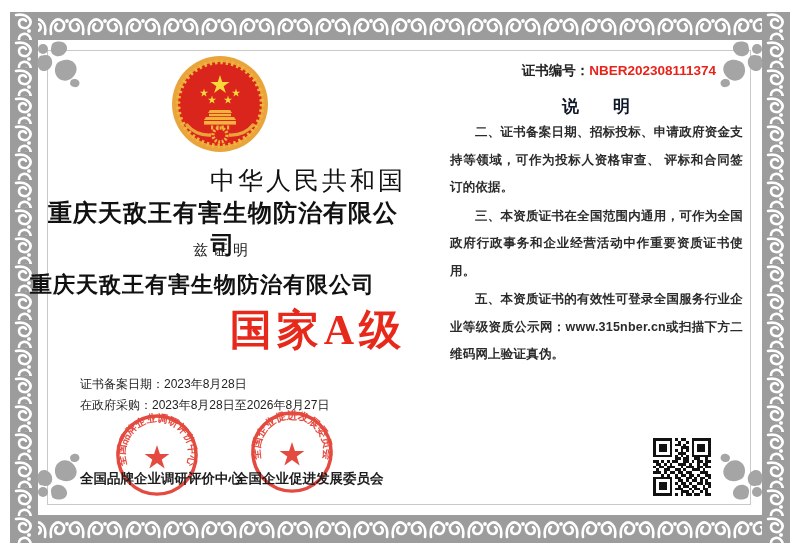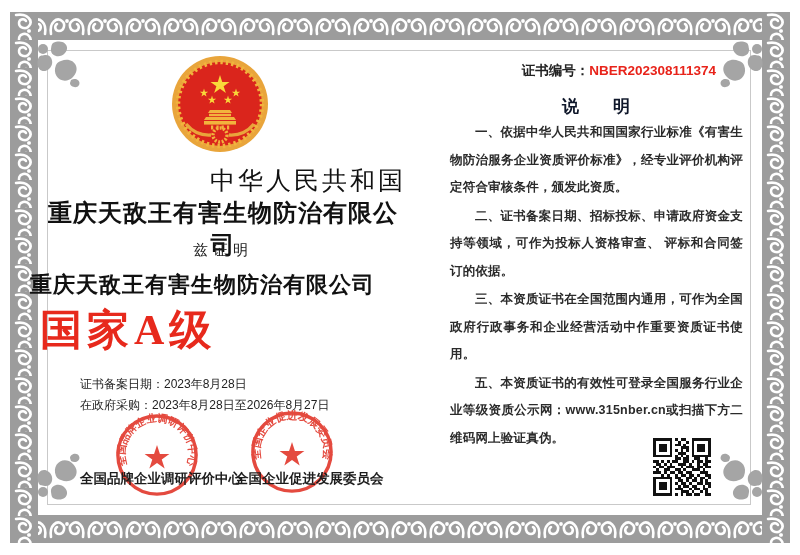--- a/index.html
+++ b/index.html
@@ -26,21 +26,21 @@
   
   .emblem{position:absolute;left:170px;top:54px;width:100px;height:110px;}
   .country{position:absolute;left:40px;top:164px;width:366px;text-align:right;
     font-size:25px;font-weight:normal;letter-spacing:3px;color:#111;}
   .cert-title{position:absolute;left:36px;top:197px;width:374px;text-align:center;
     font-size:24px;font-weight:bold;letter-spacing:1px;color:#111;}
   .certify{position:absolute;left:40px;top:241px;width:366px;text-align:center;
     font-size:15px;font-weight:normal;letter-spacing:5px;color:#222;}
   .company{position:absolute;left:30px;top:270px;width:386px;text-align:left;
     font-size:22px;font-weight:bold;letter-spacing:1px;color:#111;}
-  .grade{position:absolute;left:40px;top:302px;width:366px;text-align:left;
+  .grade{position:absolute;left:40px;top:302px;width:366px;text-align:right;
     font-family:"Liberation Serif","DejaVu Serif",serif;
     font-size:42px;font-weight:bold;letter-spacing:5px;color:#e7291c;}
   .date-line{position:absolute;left:80px;width:330px;font-size:12px;
     font-weight:normal;color:#222;}
   .date-1{top:376px;}
   .date-2{top:397px;}
   
   .seal{position:absolute;width:92px;height:92px;opacity:.92;}
   .seal-1{left:111px;top:409px;}
   .seal-2{left:246px;top:406px;}
@@ -188,21 +188,20 @@
   </text>
 </svg>
 <div class="seal-label seal-label-1">全国品牌企业调研评价中心</div>
 <div class="seal-label seal-label-2">全国企业促进发展委员会</div>
 
 <div class="cert-no"><span>证书编号：</span><span class="num">NBER202308111374</span></div>
 
 <div class="instr-heading">说　　明</div>
 
 <div class="instr-body">
-  <p>一、依据中华人民共和国国家行业标准《有害生物防治服务企业资质评价标准》，经专业评价机构评定符合审核条件，颁发此资质。</p>
   <p>二、证书备案日期、招标投标、申请政府资金支持等领域，可作为投标人资格审查、 评标和合同签订的依据。</p>
   <p>三、本资质证书在全国范围内通用，可作为全国政府行政事务和企业经营活动中作重要资质证书使用。</p>
   <p>五、本资质证书的有效性可登录全国服务行业企业等级资质公示网：www.315nber.cn或扫描下方二维码网上验证真伪。</p>
 </div>
 
 <div class="qr">
   <svg viewBox="0 0 21 21">
       <rect x="0" y="0" width="1" height="1"></rect>
       <rect x="1" y="0" width="1" height="1"></rect>
       <rect x="2" y="0" width="1" height="1"></rect>

